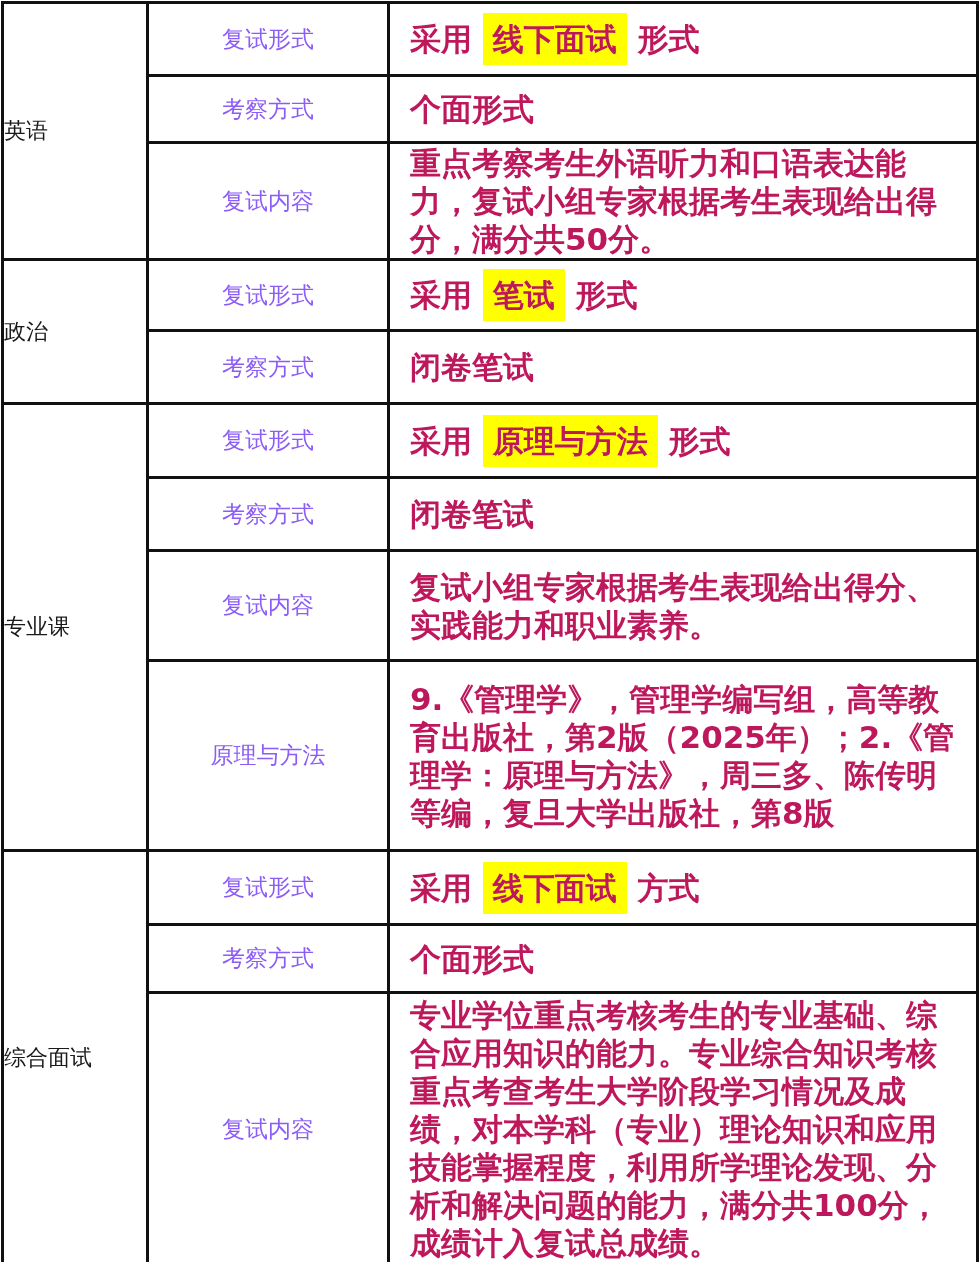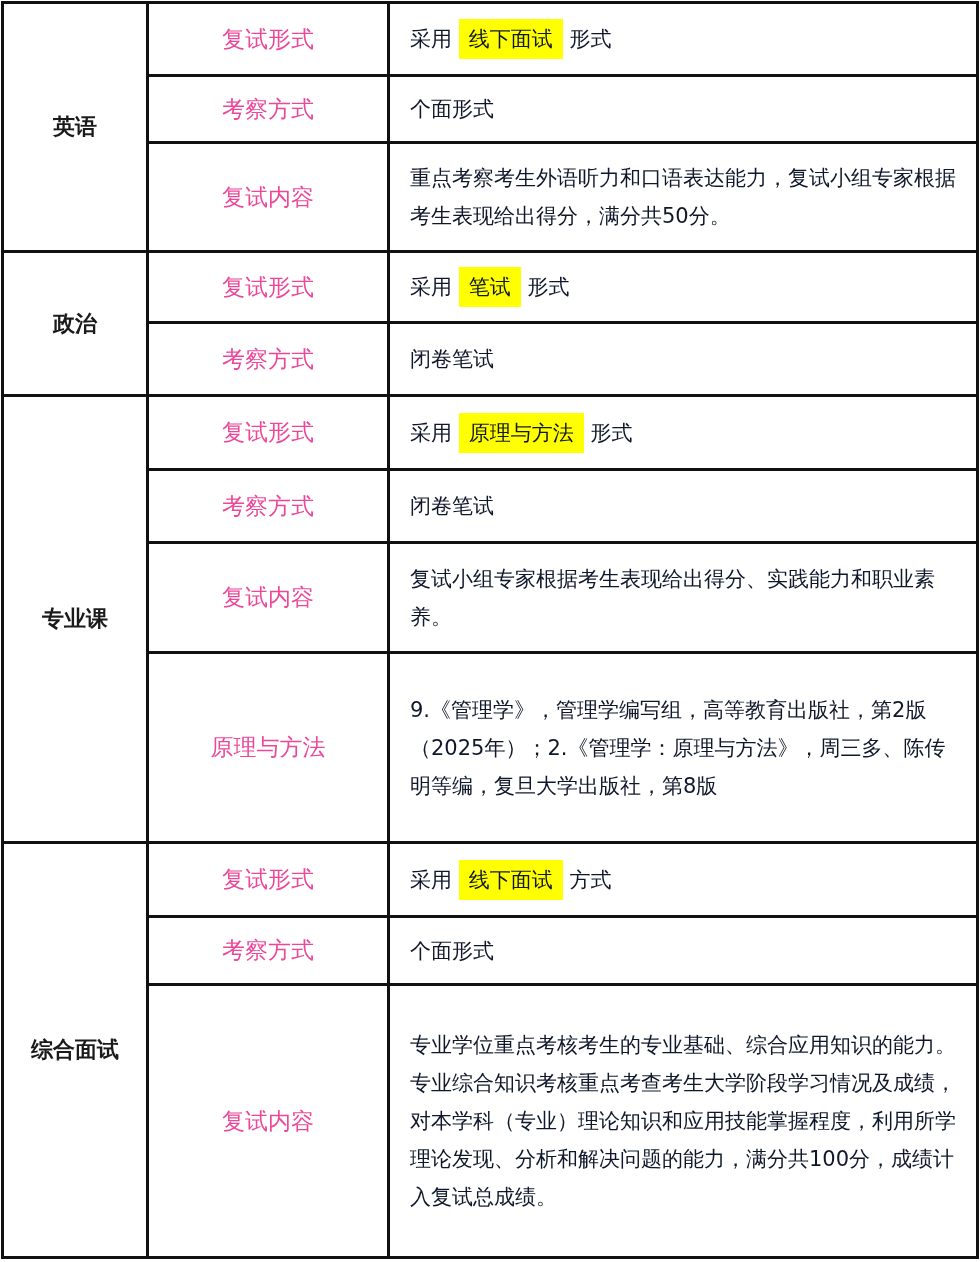--- a/index.html
+++ b/index.html
@@ -10,35 +10,36 @@
     margin: 1px 0 0 1px;
     table-layout: fixed;
   }
   table.exam td {
     border: 3px solid #111;
     padding: 0;
     vertical-align: middle;
   }
   td.subject {
     width: 142px;
-    text-align: center;
-    font-weight: bold;
+    text-align: left;
+    font-weight: normal;
     font-size: 22px;
   }
   td.label {
     width: 238px;
     text-align: center;
     font-size: 23px;
-    color: #ec4899;
+    color: #8b5cf6;
   }
   td.content {
-    font-size: 21px;
+    font-size: 31px;
     line-height: 38px;
     padding: 0 18px 0 20px !important;
-    color: #0f172a;
+    color: #be185d;
+    font-weight: bold;
   }
   .hl { background: #ffff00; padding: 8px 10px; }
 </style>
 </head>
 <body>
 
 <table class="exam">
   <tbody id="tbody">
 
     <tr style="height:73px">

